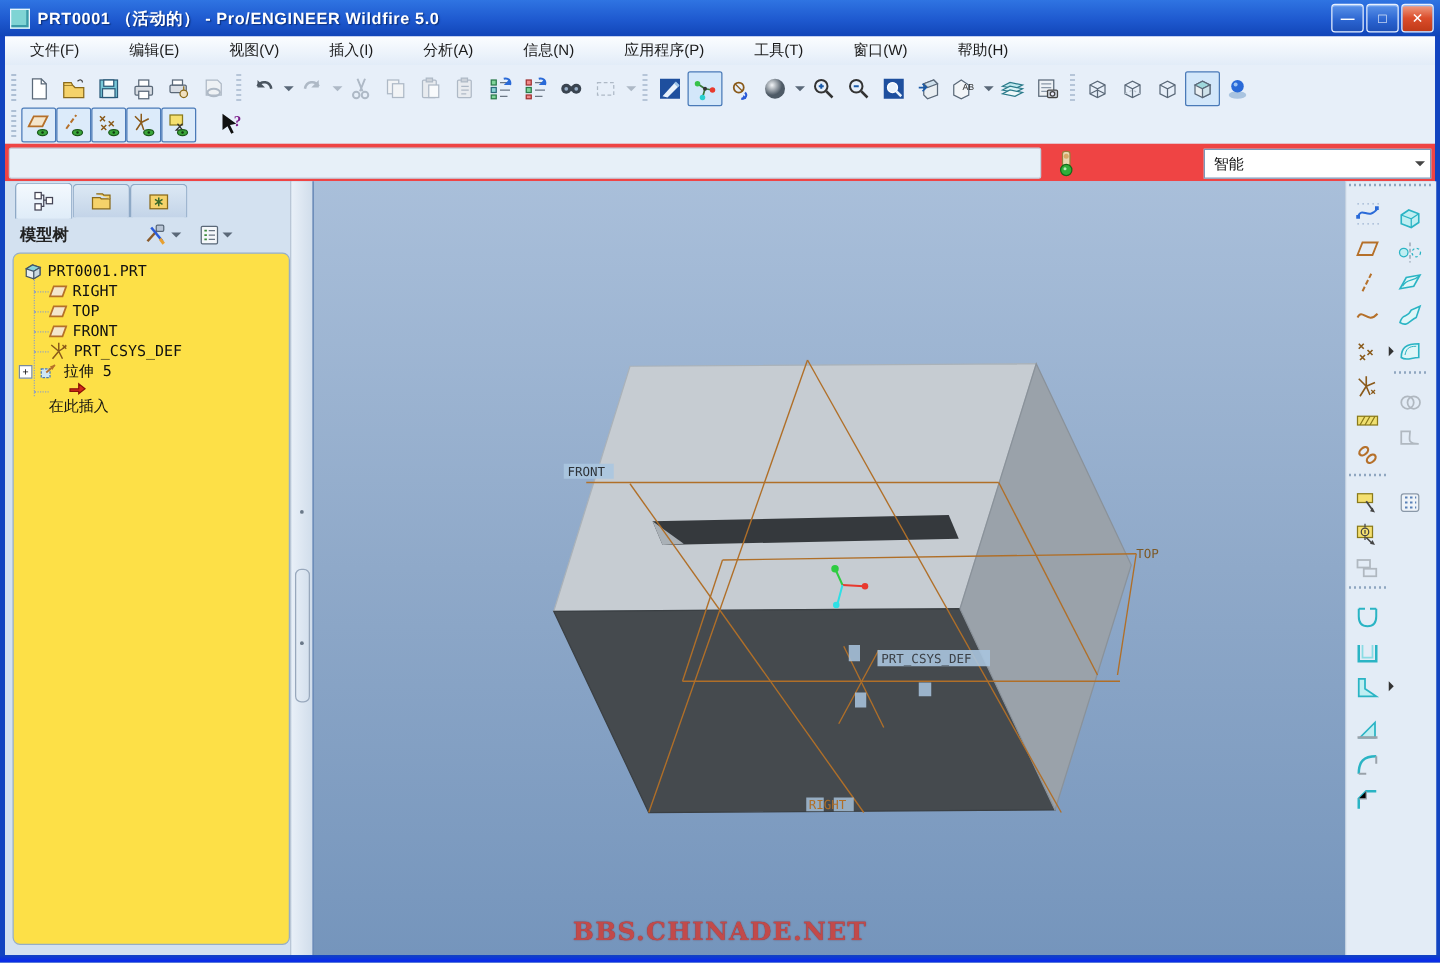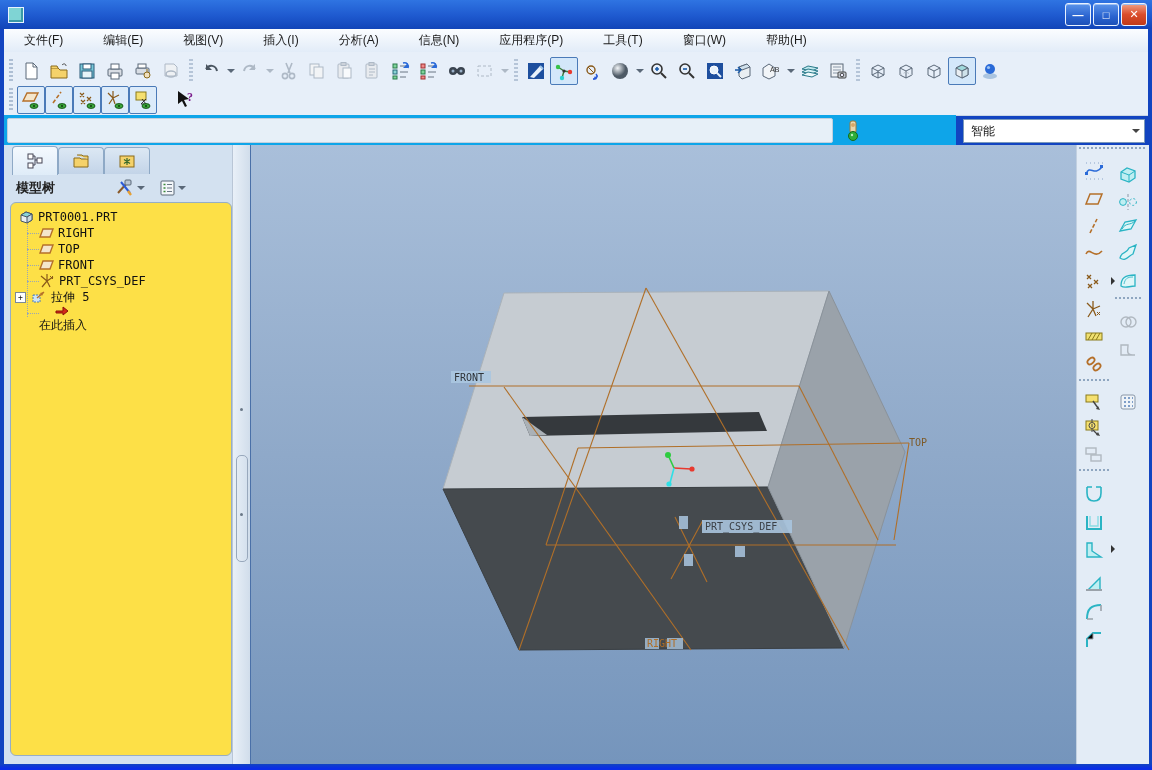--- a/index.html
+++ b/index.html
@@ -35,21 +35,21 @@
     background:repeating-linear-gradient(180deg,#b6c5d8 0 2px,transparent 2px 4px);}
   .tb-btn{width:26px;height:26px;display:flex;align-items:center;justify-content:center;
     border:1px solid transparent;border-radius:2px;}
   .tb-btn.pressed{background:#d3e7fa;border-color:#4a7ab8;}
   .tb-btn.boxed{background:#dcebfa;border-color:#4a7ab8;}
   .dd{width:11px;height:26px;display:flex;align-items:center;justify-content:center;}
   .dd:after{content:"";border:4px solid transparent;border-top-color:#5a6878;margin-top:4px;}
   .dd.dis:after{border-top-color:#aeb9c6;}
   svg{display:block;}
   
-  #msgrow{left:4px;top:115px;width:952px;height:30px;background:#0ea5e9;}
+  #msgrow{left:4px;top:115px;width:1144px;height:30px;background:#ef4444;}
   #msg-area{position:absolute;left:3px;top:3px;width:824px;height:23px;background:#e7f0f8;
     border:1px solid #c2d0de;border-radius:2px;}
   #status-light{position:absolute;left:838px;top:4px;width:22px;height:23px;display:flex;align-items:center;justify-content:center;}
   #filter-combo{position:absolute;left:959px;top:4px;width:180px;height:22px;background:#fff;
     border:1px solid #7a99bb;display:flex;align-items:center;}
   #filter-value{padding-left:7px;color:#111;}
   #filter-arrow{margin-left:auto;width:17px;height:100%;display:flex;align-items:center;justify-content:center;}
   #filter-arrow:after{content:"";border:4px solid transparent;border-top-color:#444;margin-top:4px;}
   
   #main{left:4px;top:145px;width:1144px;height:619px;background:#cfdeee;}
@@ -89,20 +89,21 @@
   #rail-top-sep{position:absolute;left:2px;top:2px;width:66px;height:2px;
     background:repeating-linear-gradient(90deg,#8fa6c0 0 2px,transparent 2px 4px);}
   
   #bottom-line{left:0;top:764px;width:1152px;height:6px;background:linear-gradient(180deg,#1244c0,#0a2de6 70%,#0a2de6);}
 </style>
 </head>
 <body>
 
 <div id="titlebar" class="abs">
   <div id="app-icon"></div>
+  <div id="title-text">PRT0001 （活动的） - Pro/ENGINEER Wildfire 5.0</div>
   <div id="win-buttons">
     <div class="winbtn">—</div>
     <div class="winbtn">□</div>
     <div class="winbtn" id="btn-close">✕</div>
   </div>
 </div>
 
 <div id="menubar" class="abs">
   <span class="menu-item">文件(F)</span>
   <span class="menu-item">编辑(E)</span>
@@ -583,20 +584,21 @@
         <rect x="428" y="371" width="9" height="13" fill="#aac6e0" opacity="0.85"></rect>
         <rect x="433" y="409" width="9" height="12" fill="#aac6e0" opacity="0.85"></rect>
         <rect x="484" y="401" width="10" height="11" fill="#aac6e0" opacity="0.85"></rect>
         <rect x="451" y="375" width="90" height="13" fill="#a9c4de" opacity="0.9"></rect>
         <text x="454" y="385" fill="#3c4147">PRT_CSYS_DEF</text>
         <rect x="394" y="493" width="14" height="11" fill="#aac6e0" opacity="0.8"></rect>
         <rect x="416" y="493" width="16" height="11" fill="#aac6e0" opacity="0.8"></rect>
         <text x="396" y="502" fill="#b06f28">RIGHT</text>
       </g>
     </svg>
+    <div id="watermark">BBS.CHINADE.NET</div>
   </div>
 
   <div id="rail">
     <div id="rail-top-sep"></div>
 
     <div class="rail-btn" style="left:4px;top:13px;">
         <svg width="20" height="20">
           <path d="M2 13C6 3 10 16 18 6" fill="none" stroke="#2a6ad8" stroke-width="1.6"></path>
           <rect x="1" y="11" width="3" height="3" fill="#2a6ad8"></rect>
           <rect x="16" y="4" width="3" height="3" fill="#2a6ad8"></rect>

